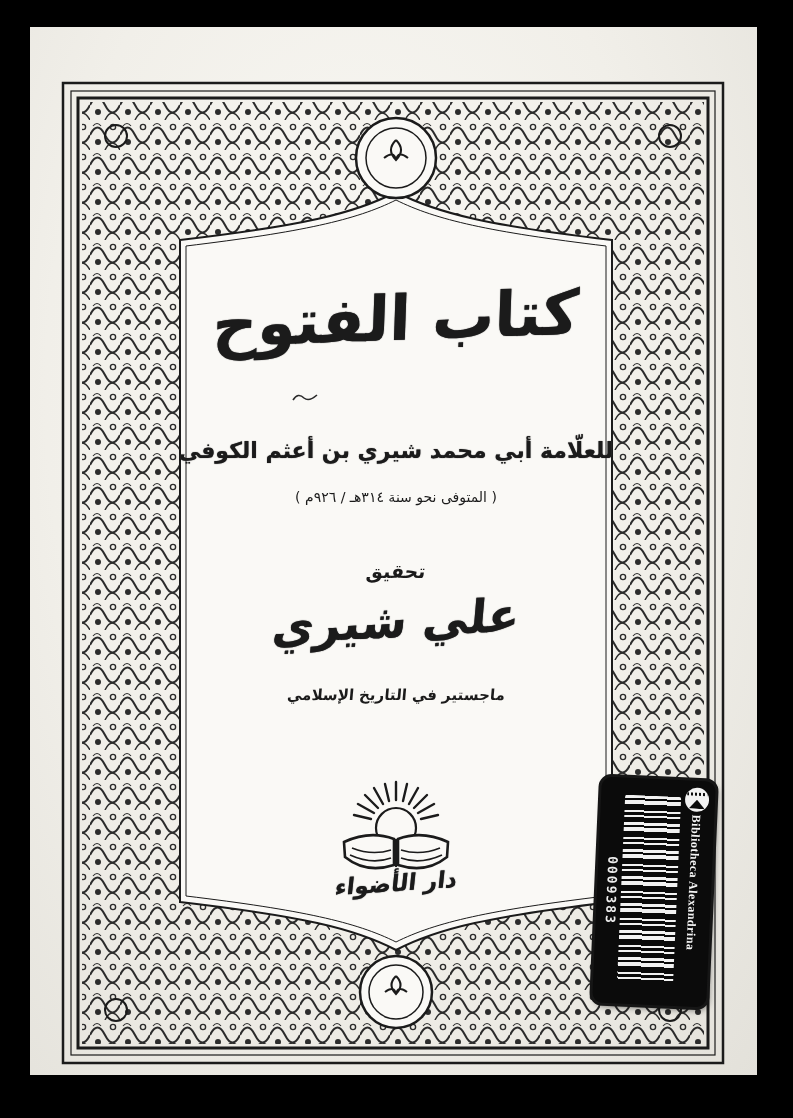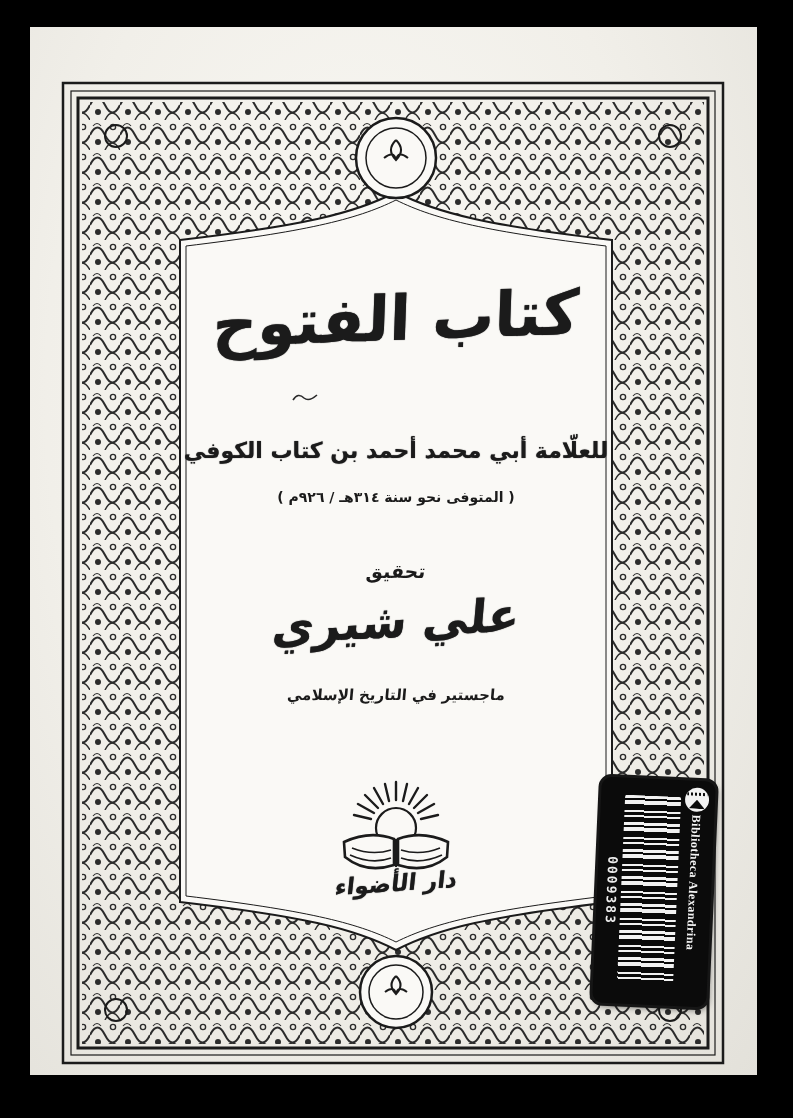--- a/index.html
+++ b/index.html
@@ -24,21 +24,21 @@
     transform:rotate(-2deg) skewX(-4deg);
   }
   .calligrapher-mark{position:absolute;left:110px;top:392px;width:30px;height:12px;}
   .author{
     position:absolute;left:-8px;top:438px;width:448px;
     font-size:22px;font-weight:700;white-space:nowrap;
     text-shadow:0 0 1px #444;
   }
   .death{
     position:absolute;left:0;top:489px;width:432px;
-    font-size:14px;font-weight:700;
+    font-size:14px;font-weight:400;
   }
   .tahqiq{
     position:absolute;left:0;top:560px;width:432px;
     font-size:19px;font-weight:700;transform:skewX(-6deg);
   }
   .editor{
     position:absolute;left:0;top:594px;width:432px;
     font-size:46px;font-weight:700;
     transform:rotate(-3deg) skewX(-8deg);
     text-shadow:0 0 1px #333;
@@ -143,21 +143,21 @@
   <circle cx="670" cy="1010" r="11" fill="none" stroke="#1b1b1b" stroke-width="2"></circle>
 </svg>
 
 <div class="content">
   <div class="title">كتاب الفتوح</div>
 
   <svg class="calligrapher-mark" width="30" height="12" viewBox="0 0 30 12">
     <path d="M3,8 q5,-8 11,-2 q5,4 13,-3" fill="none" stroke="#2a2a2a" stroke-width="1.6"></path>
   </svg>
 
-  <div class="author">للعلّامة أبي محمد أحمد بن كتاب الكوفي</div>
+  <div class="author">للعلّامة أبي محمد شيري بن أعثم الكوفي</div>
   <div class="death">( المتوفى نحو سنة ٣١٤هـ / ٩٢٦م )</div>
   <div class="tahqiq">تحقيق</div>
   <div class="editor">علي شيري</div>
   <div class="degree">ماجستير في التاريخ الإسلامي</div>
 
   <div class="logo-block">
     <svg width="164" height="112" viewBox="0 0 164 112">
       <g stroke="#1b1b1b" stroke-width="2.4" stroke-linecap="round">
         <line x1="57" y1="51" x2="40" y2="47"></line>
         <line x1="60" y1="45" x2="44" y2="36"></line>

